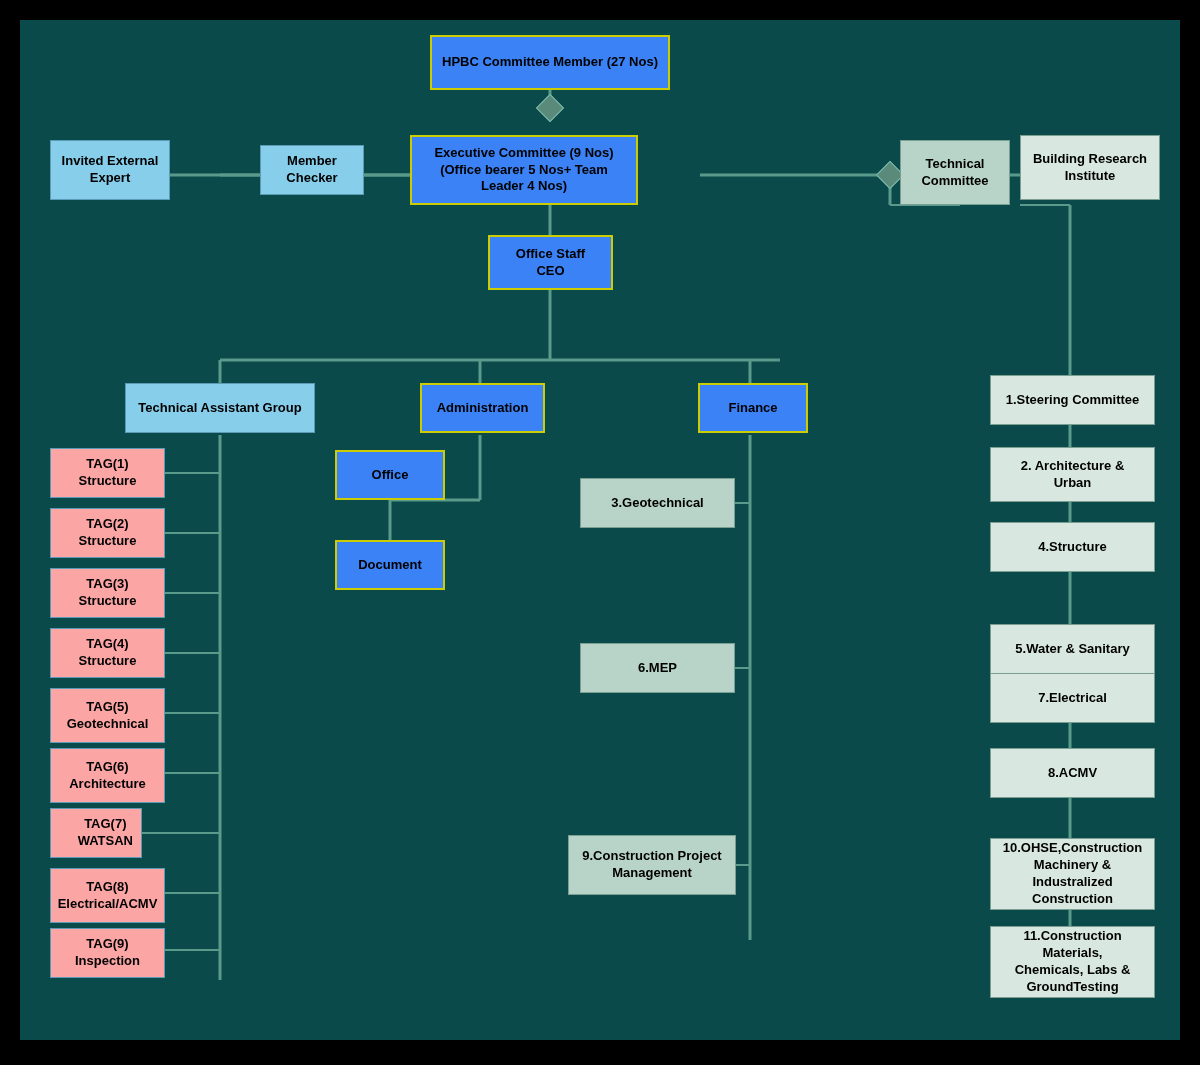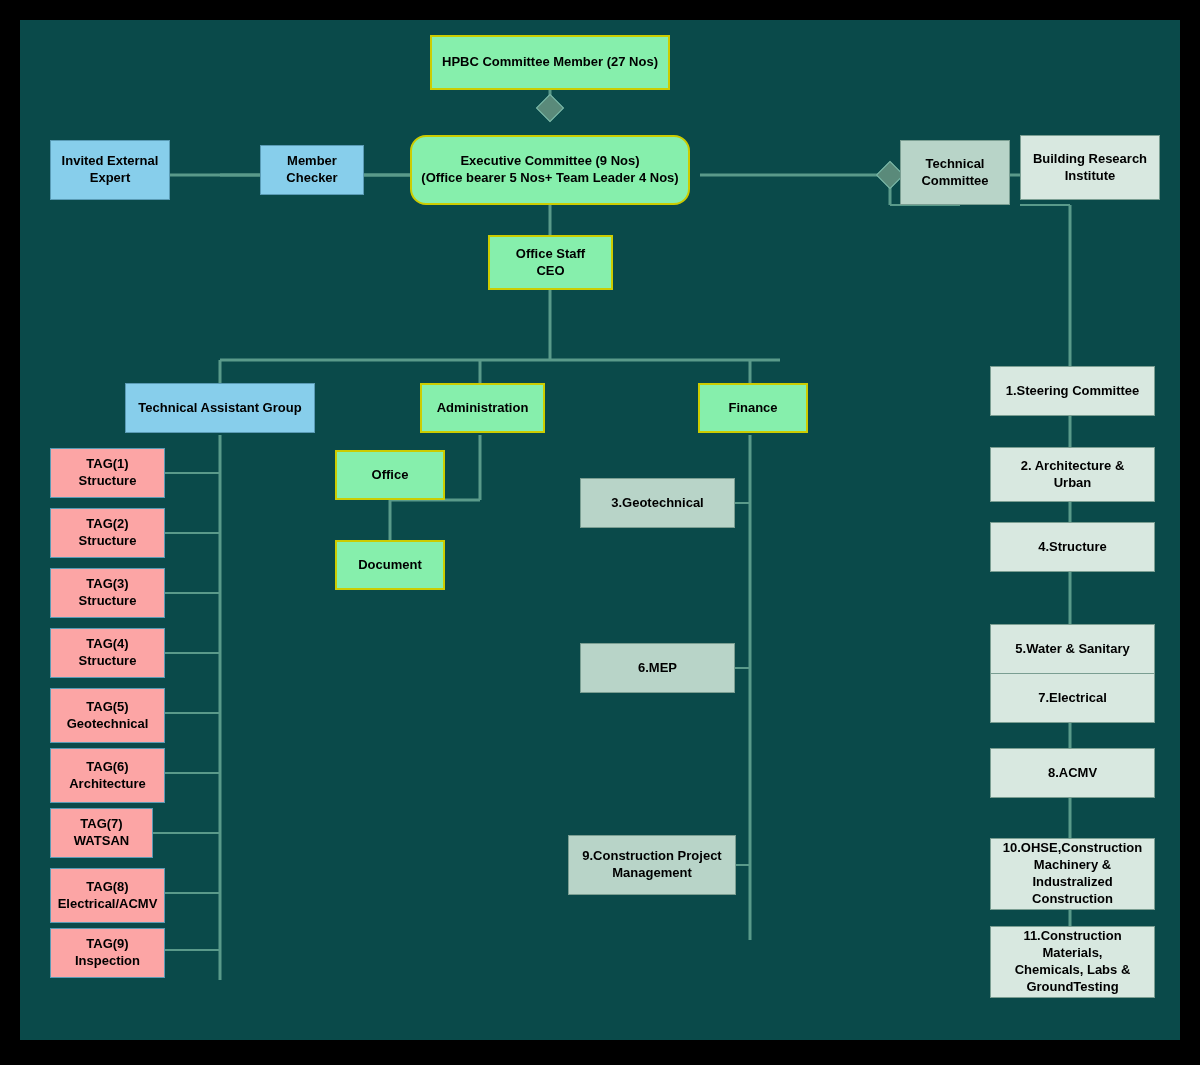--- a/index.html
+++ b/index.html
@@ -25,21 +25,21 @@
       text-align: center;
       display: flex;
       align-items: center;
       justify-content: center;
       padding: 6px 8px;
       font-weight: bold;
       line-height: 1.3;
       border: 1px solid #888;
     }
     .box-yellow {
-      background: #86efac;
+      background: #3b82f6;
       color: #000;
       border: 2px solid #cccc00;
     }
     .box-blue {
       background: #87ceeb;
       color: #000;
       border: 1px solid #5a9bb5;
     }
     .box-lightblue {
       background: #fca5a5;
@@ -153,21 +153,21 @@
     <line x1="870" y1="185" x2="940" y2="185" stroke="#5a9a8a" stroke-width="2"></line>
     <line x1="1000" y1="185" x2="1050" y2="185" stroke="#5a9a8a" stroke-width="2"></line>
   </svg>
 
   <div class="box box-yellow" style="left:410px; top:15px; width:240px; height:55px;">
     <span>HPBC Committee Member (27 Nos)</span>
   </div>
 
   <div class="diamond" style="left:520px; top:78px;"></div>
 
-  <div class="box box-yellow" style="left:390px; top:115px; width:280px; height:70px;border-radius:16px;">
+  <div class="box box-yellow" style="left:390px; top:115px; width:228px; height:70px;">
     <span style="white-space:pre-line">Executive Committee (9 Nos)
 (Office bearer 5 Nos+ Team Leader 4 Nos)</span>
   </div>
 
   <div class="box box-blue" style="left:30px; top:120px; width:120px; height:60px;">
     <span style="white-space:pre-line">Invited External
 Expert</span>
   </div>
 
   <div class="box box-blue" style="left:240px; top:125px; width:104px; height:50px;">
@@ -234,21 +234,21 @@
   <div class="box box-lightblue" style="left:30px; top:668px; width:115px; height:55px;">
     <span style="white-space:pre-line">TAG(5)
 Geotechnical</span>
   </div>
 
   <div class="box box-lightblue" style="left:30px; top:728px; width:115px; height:55px;">
     <span style="white-space:pre-line">TAG(6)
 Architecture</span>
   </div>
 
-  <div class="box box-lightblue" style="left:30px; top:788px; width:103px; height:50px;">
+  <div class="box box-lightblue" style="left:30px; top:788px; width:92px; height:50px;justify-content:flex-end;">
     <span style="white-space:pre-line">TAG(7)
 WATSAN</span>
   </div>
 
   <div class="box box-lightblue" style="left:30px; top:848px; width:115px; height:55px;">
     <span style="white-space:pre-line">TAG(8)
 Electrical/ACMV</span>
   </div>
 
   <div class="box box-lightblue" style="left:30px; top:908px; width:115px; height:50px;">
@@ -262,21 +262,21 @@
 
   <div class="box box-gray" style="left:560px; top:623px; width:155px; height:50px;">
     <span>6.MEP</span>
   </div>
 
   <div class="box box-gray" style="left:548px; top:815px; width:168px; height:60px;">
     <span style="white-space:pre-line">9.Construction Project
 Management</span>
   </div>
 
-  <div class="box box-white" style="left:970px; top:346px; width:165px; height:50px;">
+  <div class="box box-white" style="left:970px; top:355px; width:165px; height:50px;">
     <span>1.Steering Committee</span>
   </div>
 
   <div class="box box-white" style="left:970px; top:427px; width:165px; height:55px;">
     <span style="white-space:pre-line">2. Architecture &amp;
 Urban</span>
   </div>
 
   <div class="box box-white" style="left:970px; top:502px; width:165px; height:50px;">
     <span>4.Structure</span>

